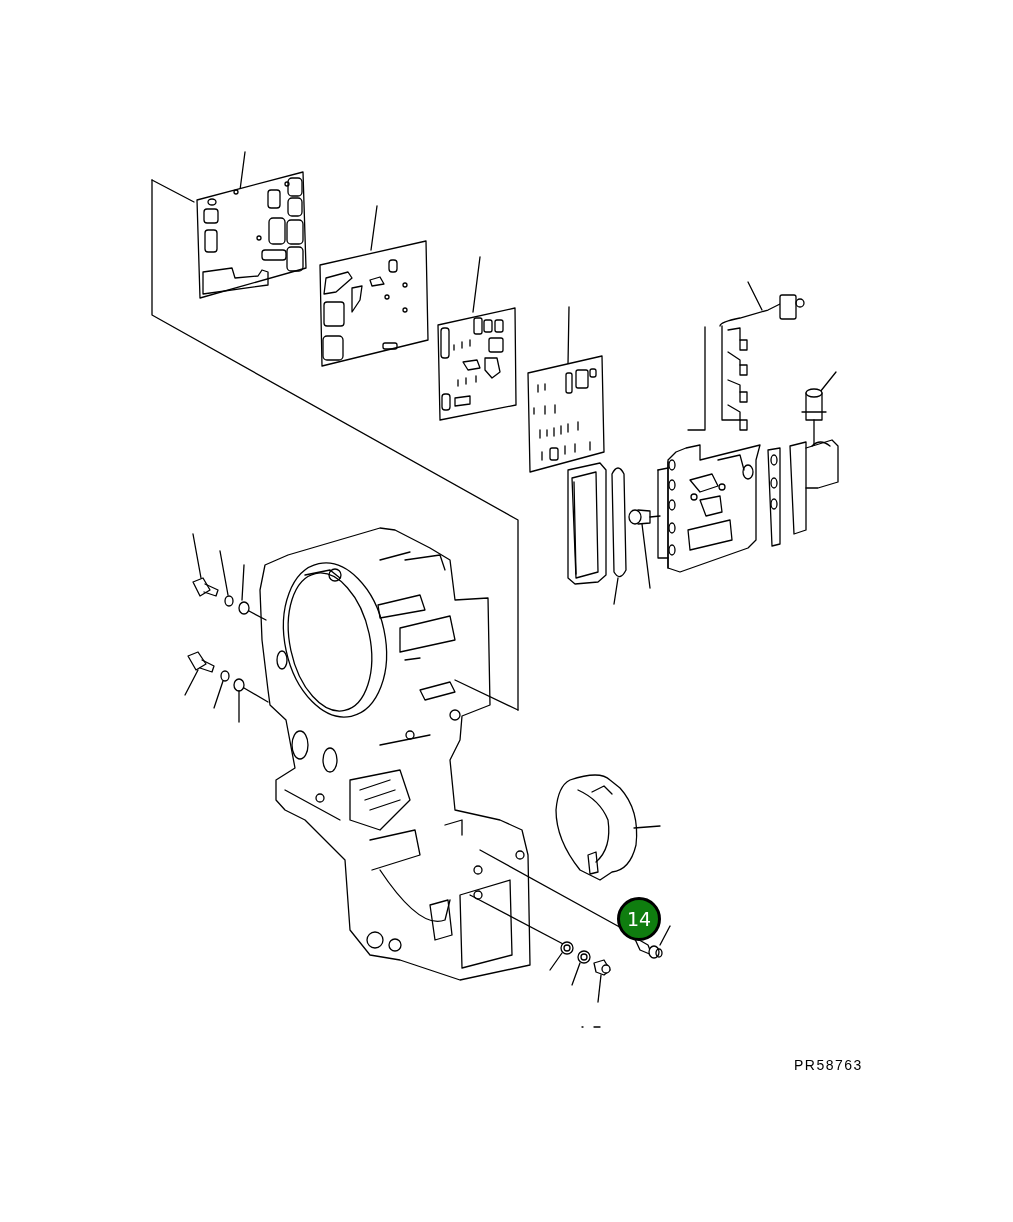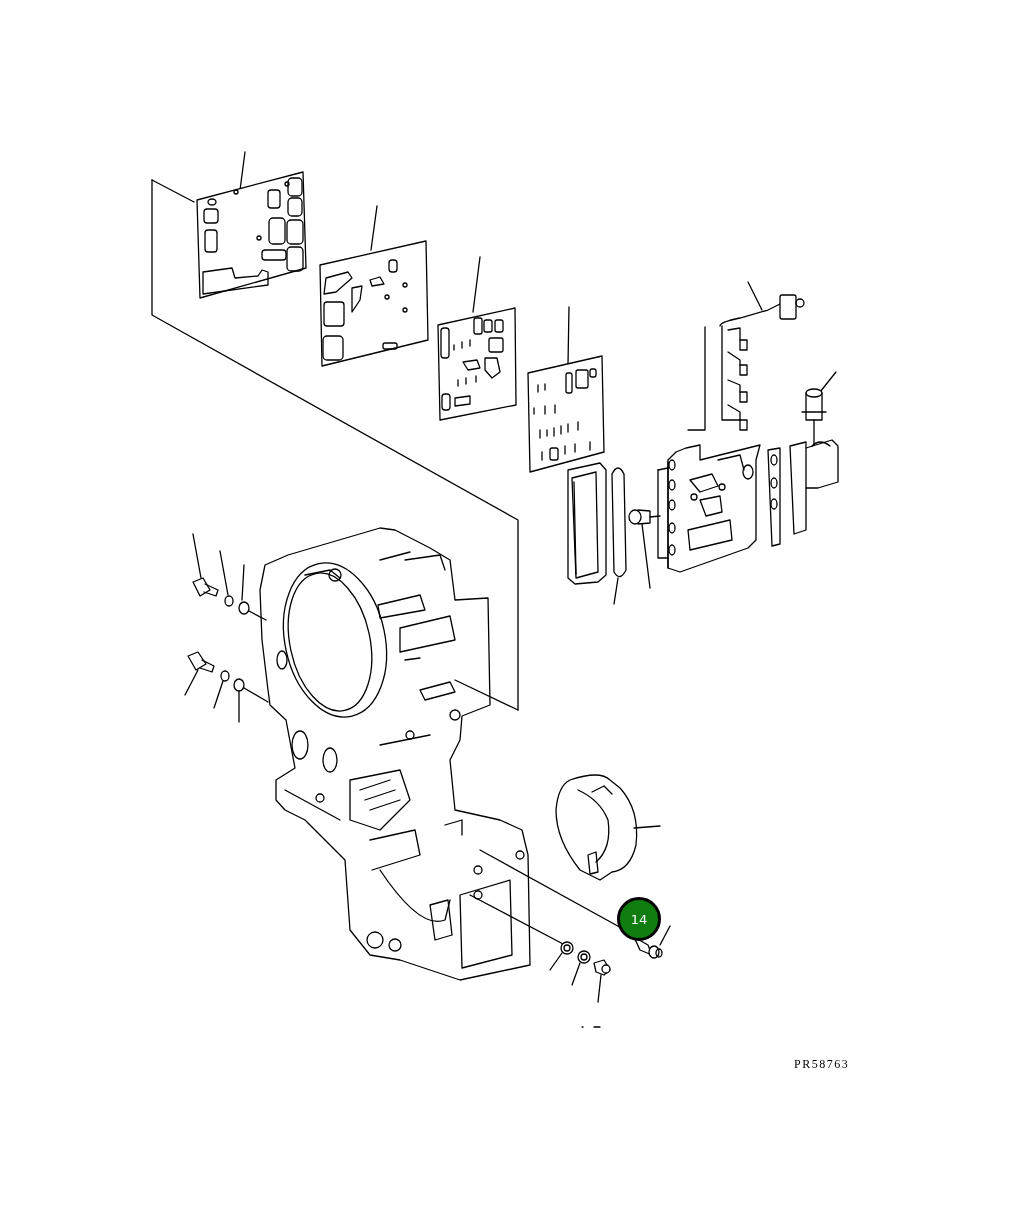--- a/index.html
+++ b/index.html
@@ -6,26 +6,26 @@
   body { width: 1013px; height: 1222px; position: relative; overflow: hidden;
          font-family: "DejaVu Sans Mono", monospace; }
   #diagram { position: absolute; left: 0; top: 0; width: 1013px; height: 1222px; }
   #diagram path, #diagram line, #diagram polyline, #diagram rect, #diagram ellipse, #diagram circle, #diagram polygon {
     fill: none; stroke: #000; stroke-width: 1.3; stroke-linejoin: round; stroke-linecap: round;
   }
   #diagram .fill-w { fill: #fff; }
   .callout {
     position: absolute; width: 38px; height: 38px; border-radius: 50%;
     background: #0f7d0f; border: 3px solid #000; box-sizing: content-box;
-    color: #fff; font-family: "DejaVu Sans", sans-serif; font-size: 13px;
+    color: #fff; font-family: "DejaVu Sans", sans-serif; font-size: 19px;
     display: flex; align-items: center; justify-content: center; cursor: pointer;
   }
   .drawing-code {
     position: absolute; left: 794px; top: 1057px;
-    font-family: Liberation Serif, serif; font-size: 12px; letter-spacing: 1.5px;
+    font-family: Liberation Sans, sans-serif; font-size: 14px; letter-spacing: 1.5px;
     color: #000;
   }
 </style>
 </head>
 <body>
 
 <svg id="diagram" viewBox="0 0 1013 1222" xmlns="http://www.w3.org/2000/svg">
 
   <g>
     <polyline points="152,180 194,202"></polyline>

